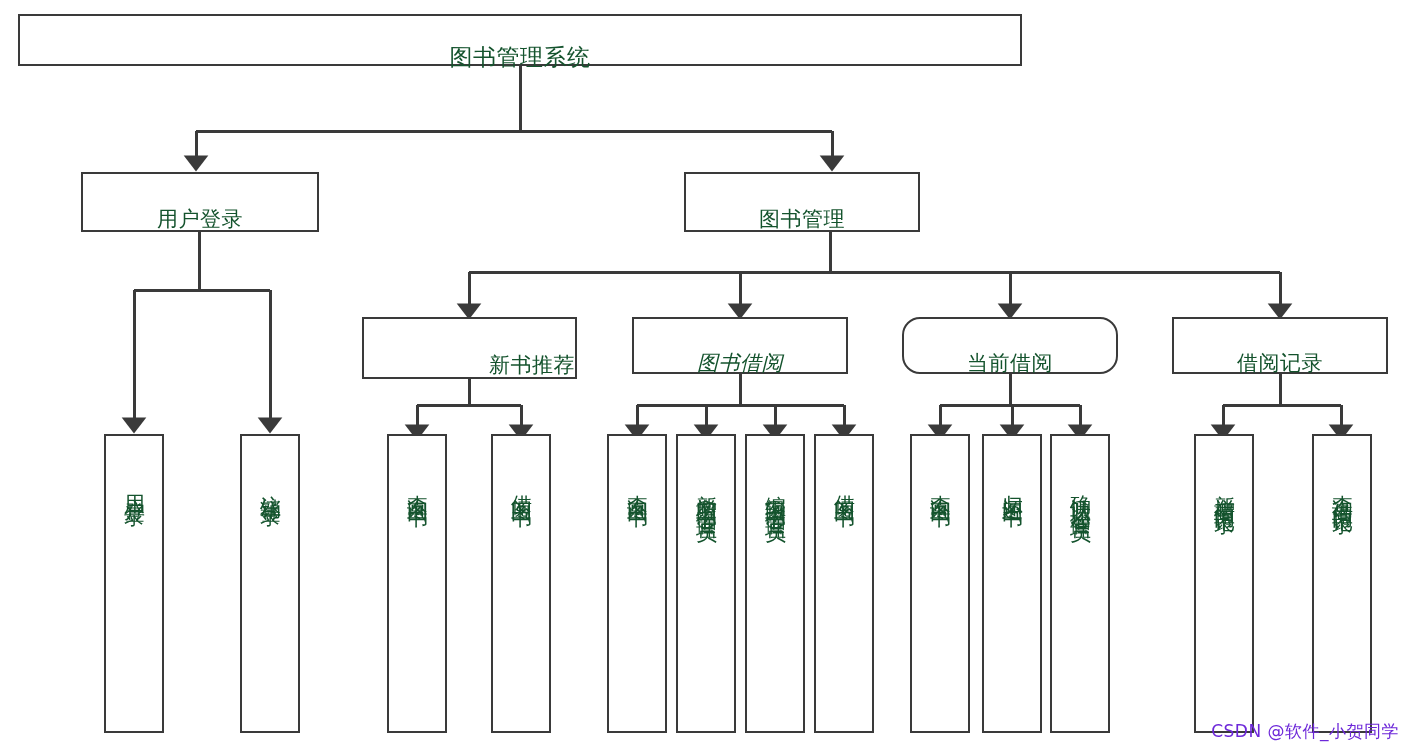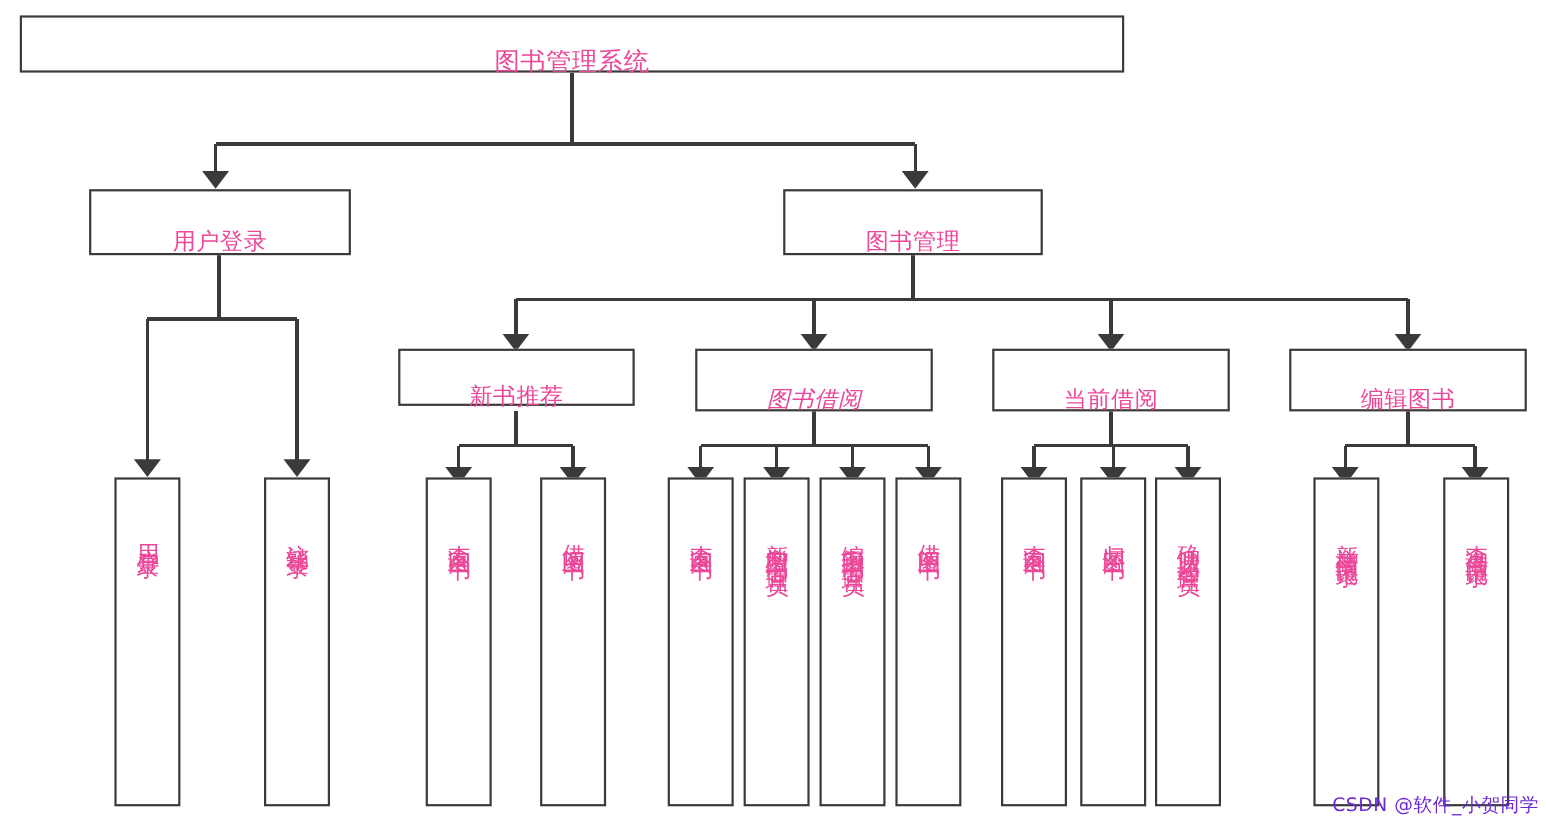--- a/index.html
+++ b/index.html
@@ -34,21 +34,21 @@
     display: flex;
     align-items: center;
     justify-content: center;
     color: #1a1a1a;
   }
   .node-label {
     display: block;
     text-align: center;
     line-height: 1.12;
     letter-spacing: 0.5px;
-    color: #ec4899;
+    color: #14532d;
     margin-top: 36px;
   }
   
   .node.horiz .node-label {
     writing-mode: horizontal-tb;
     font-size: 22px;
   }
   .node.root .node-label { font-size: 23px; }
   .node.level2 .node-label { font-size: 21px; }
   
@@ -132,38 +132,38 @@
   </svg>
 
   <div class="node horiz root" style="left:18px; top:14px; width:1004px; height:52px;">
     <span class="node-label">图书管理系统</span>
   </div>
 
   <div class="node horiz level2" style="left:81px; top:172px; width:238px; height:60px;">
     <span class="node-label">用户登录</span>
   </div>
 
-  <div class="node horiz level2" style="left:712px; top:172px; width:236px; height:60px;">
+  <div class="node horiz level2" style="left:684px; top:172px; width:236px; height:60px;">
     <span class="node-label">图书管理</span>
   </div>
 
-  <div class="node horiz level2" style="left:362px; top:317px; width:215px; height:52px;">
+  <div class="node horiz level2" style="left:362px; top:317px; width:215px; height:62px;justify-content:flex-end;">
     <span class="node-label">新书推荐</span>
   </div>
 
   <div class="node horiz level2" style="left:632px; top:317px; width:216px; height:57px;font-style:italic;">
     <span class="node-label">图书借阅</span>
   </div>
 
-  <div class="node horiz level2" style="left:902px; top:317px; width:216px; height:57px;">
+  <div class="node horiz level2" style="left:902px; top:317px; width:216px; height:57px;border-radius:18px;">
     <span class="node-label">当前借阅</span>
   </div>
 
   <div class="node horiz level2" style="left:1172px; top:317px; width:216px; height:57px;">
-    <span class="node-label">编辑图书</span>
+    <span class="node-label">借阅记录</span>
   </div>
 
   <div class="node vert" style="left:104px; top:434px; width:60px; height:299px;">
     <span class="node-label">用户登录</span>
   </div>
   <div class="node vert" style="left:240px; top:434px; width:60px; height:299px;">
     <span class="node-label">注销登录</span>
   </div>
 
   <div class="node vert" style="left:387px; top:434px; width:60px; height:299px;">

